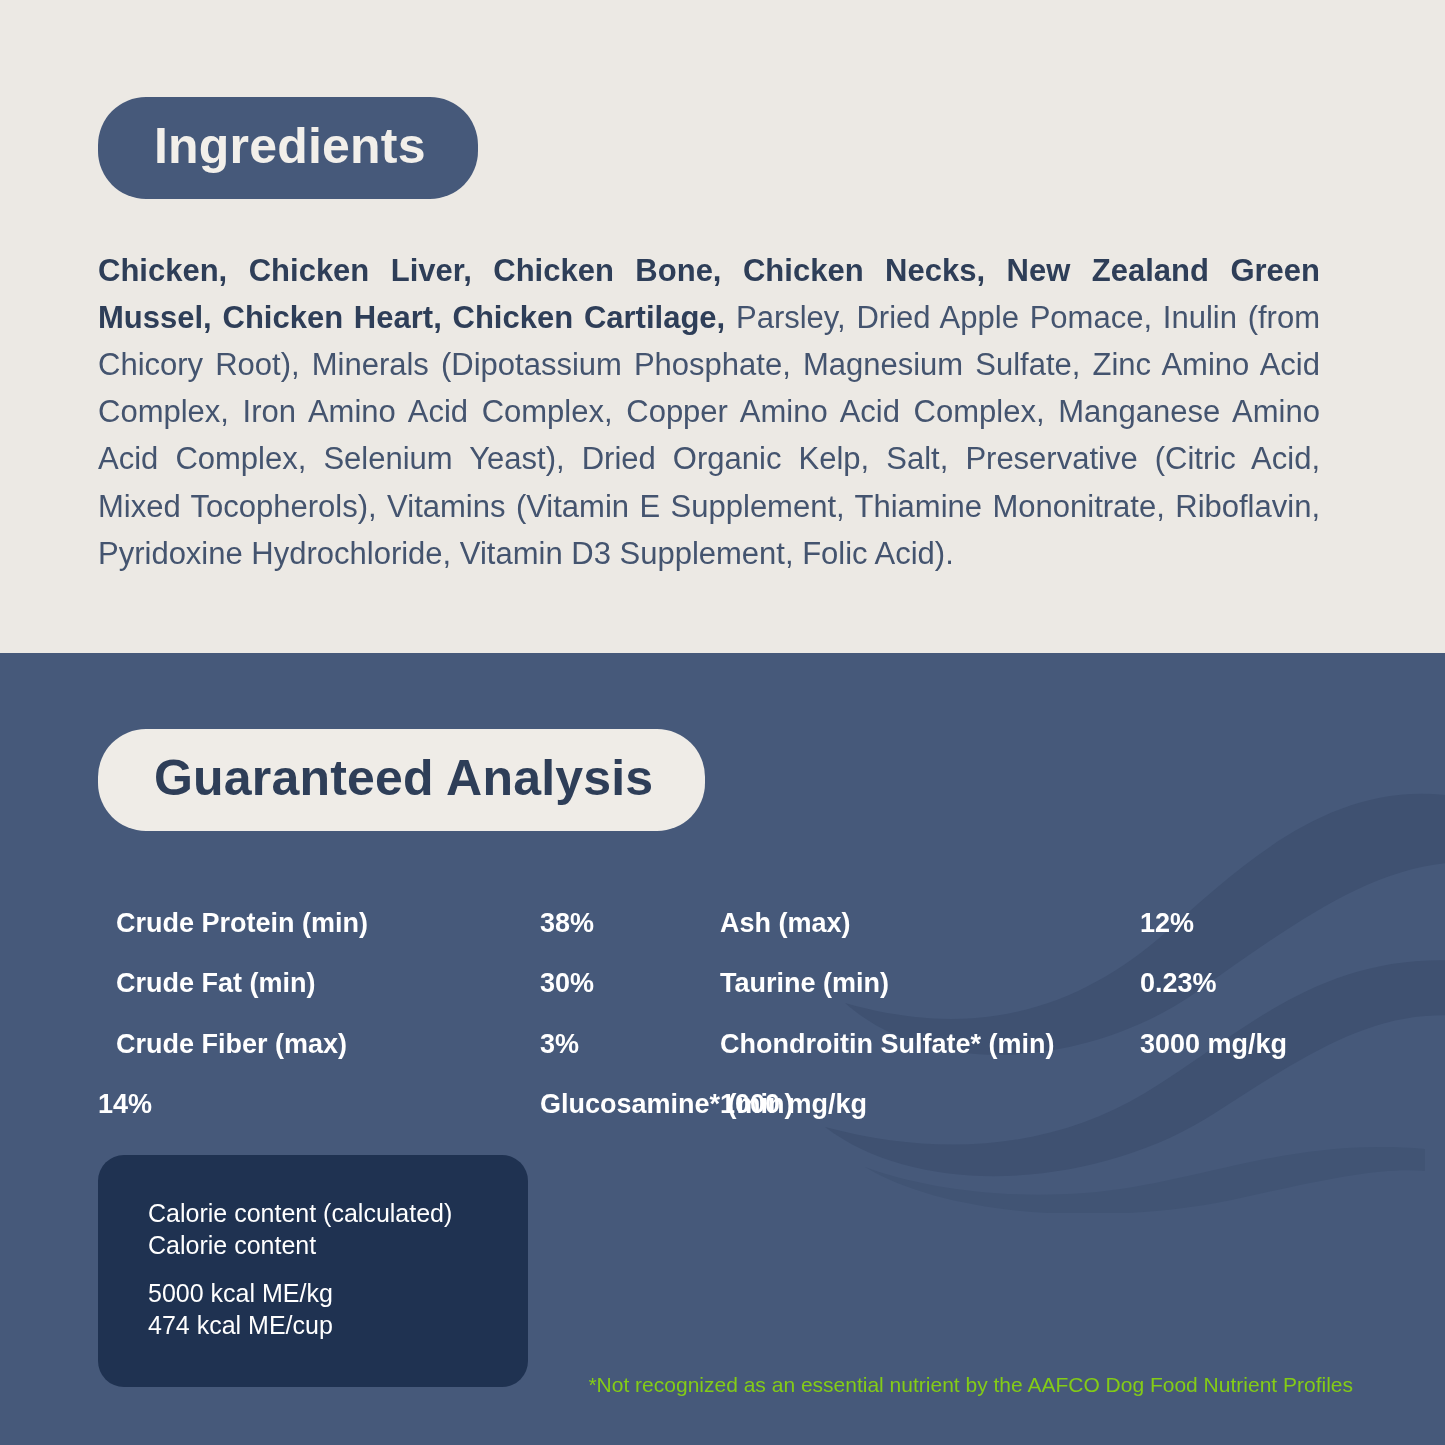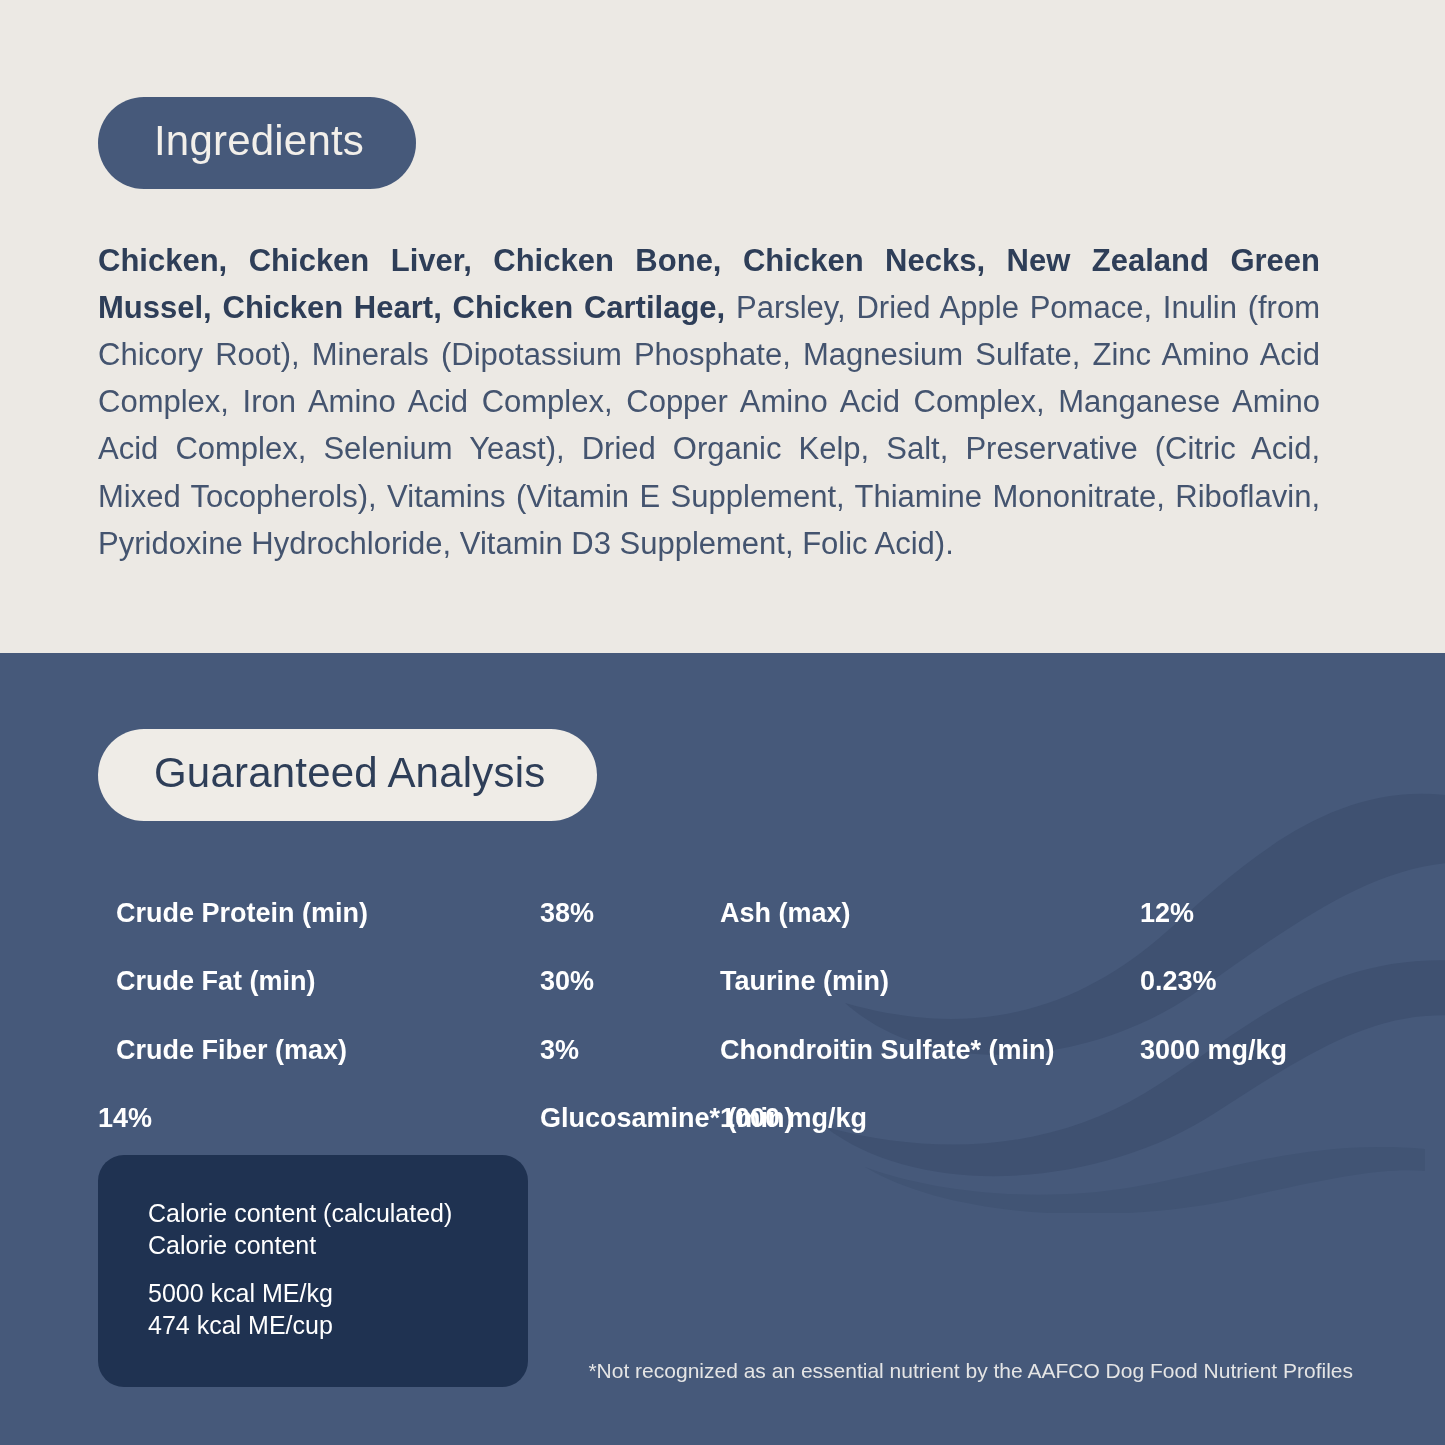--- a/index.html
+++ b/index.html
@@ -26,22 +26,22 @@
   .ingredients-section {
     background: #ece9e4;
     height: 653px;
     padding: 97px 112px 0 98px;
     position: relative;
   }
   .pill {
     display: inline-block;
     border-radius: 48px;
     padding: 20px 52px 24px 56px;
-    font-size: 42px;
-    font-weight: normal;
+    font-size: 50px;
+    font-weight: bold;
     letter-spacing: 0.2px;
   }
   .pill-dark {
     background: #46597a;
     color: #f2efea;
   }
   .pill-light {
     background: #efece7;
     color: #2e3e58;
   }
@@ -73,21 +73,21 @@
     opacity: 1;
   }
   .analysis-inner {
     position: relative;
     z-index: 2;
   }
   .ga-table {
     margin-top: 62px;
     display: grid;
     grid-template-columns: 442px 180px 420px auto;
-    row-gap: 8px;
+    row-gap: 0;
     align-items: baseline;
   }
   .ga-cell {
     font-size: 27px;
     color: #ffffff;
     padding: 14px 0 14px 0;
     line-height: 1.2;
     white-space: nowrap;
   }
   .ga-label {
@@ -111,23 +111,23 @@
   }
   .calorie-line {
     font-size: 25px;
     line-height: 1.28;
   }
   .calorie-gap { height: 16px; }
 
   .footnote {
     position: absolute;
     right: 92px;
-    bottom: 62px;
+    bottom: 48px;
     font-size: 21px;
-    color: #e5e5e5;
+    color: #84cc16;
     z-index: 3;
   }
 </style>
 </head>
 <body>
 
 <div class="page">
 
   <section class="ingredients-section">
     <div class="pill pill-dark">Ingredients</div>

